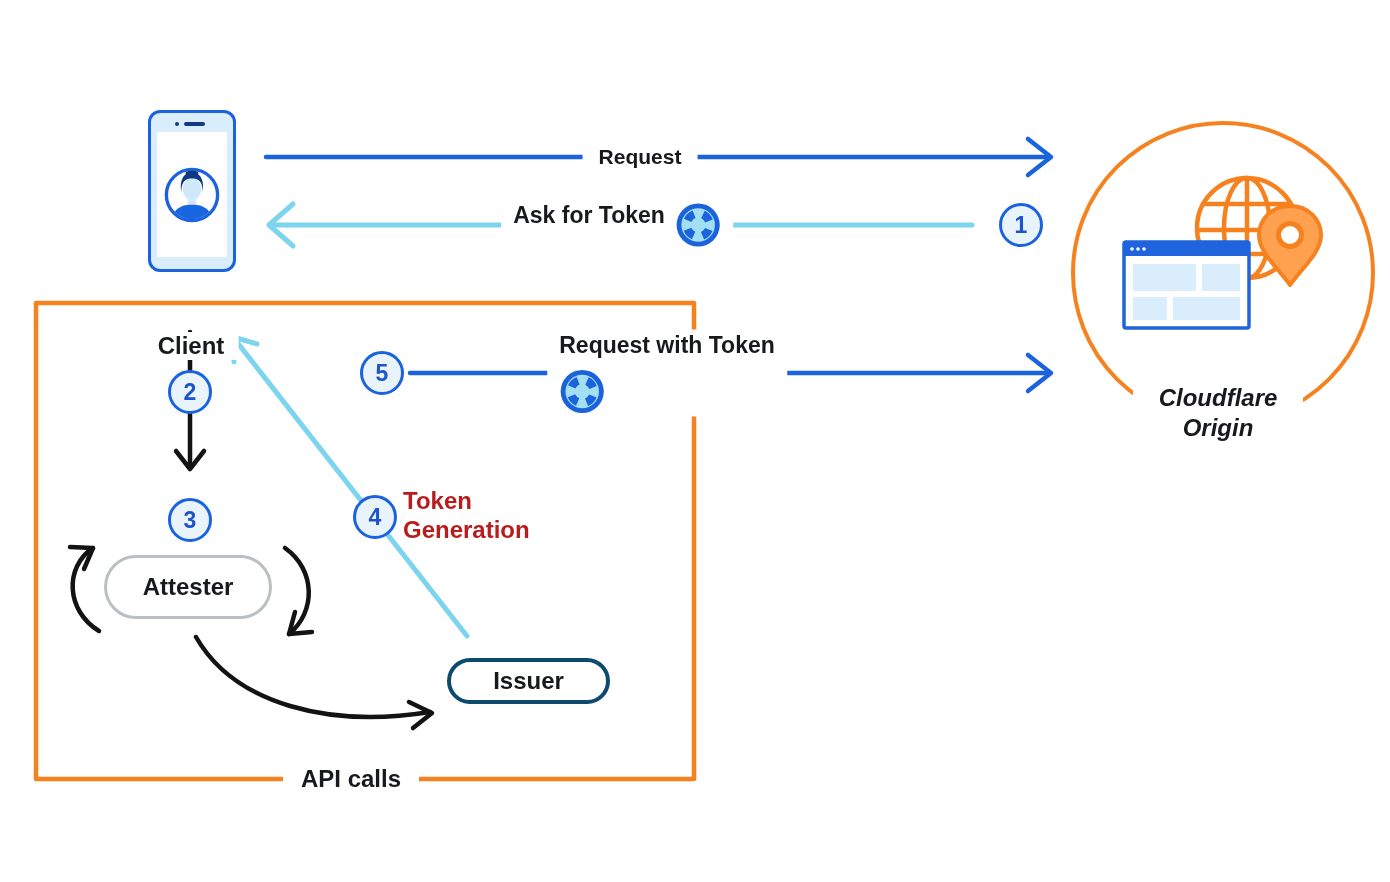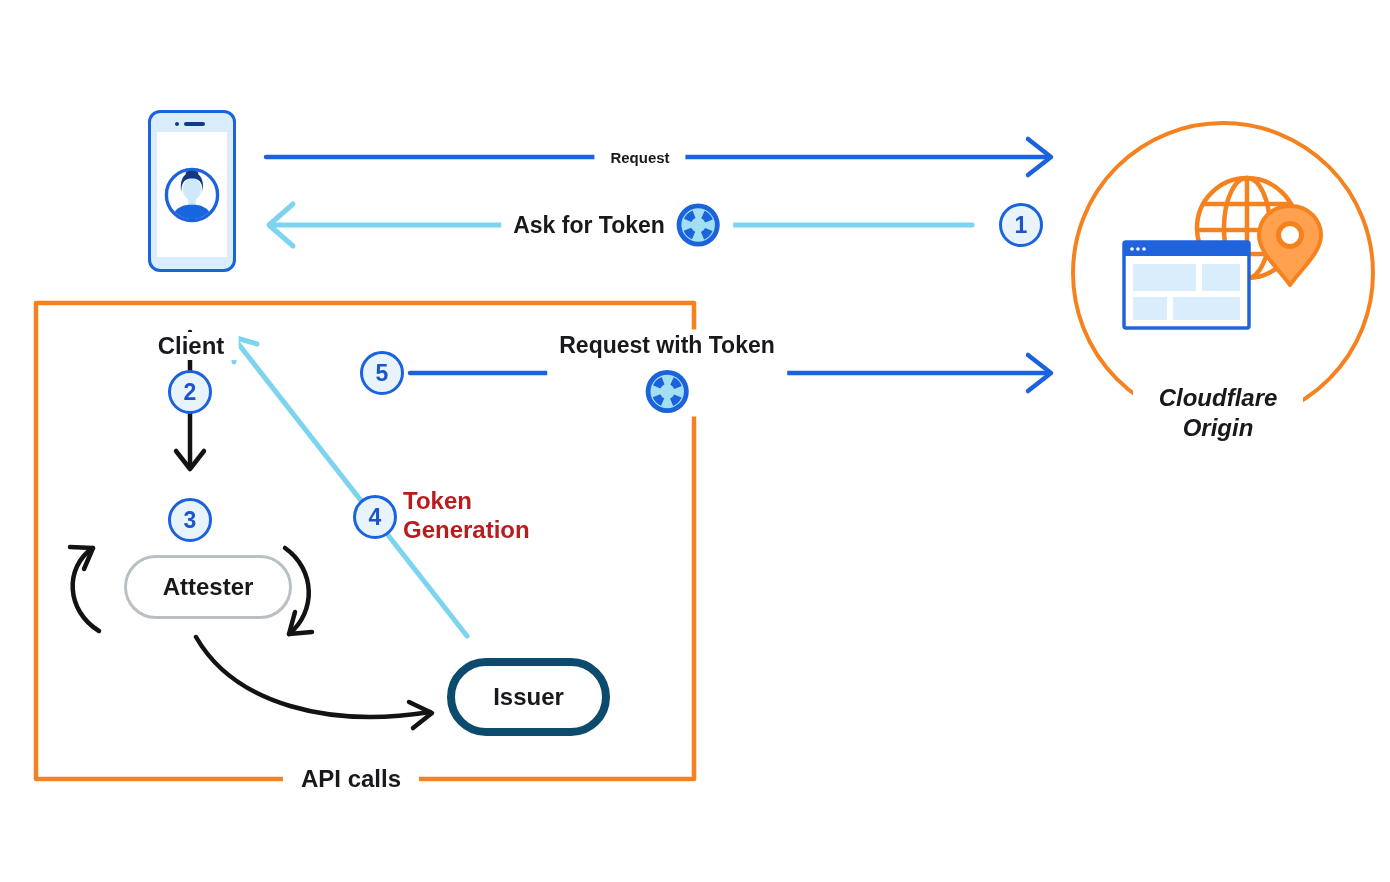--- a/index.html
+++ b/index.html
@@ -5,52 +5,52 @@
   html,body{margin:0;padding:0;background:#fff;}
   .stage{
     position:relative;width:1390px;height:882px;background:#ffffff;
     font-family:"Liberation Sans",sans-serif;overflow:hidden;
   }
   .layer{position:absolute;left:0;top:0;width:1390px;height:882px;}
   
   .lbl{
     position:absolute;transform:translate(-50%,-50%);
     font-weight:bold;color:#17191c;background:#fff;white-space:nowrap;
-    font-size:15px;z-index:3;
+    font-size:21px;z-index:3;
   }
   .node-lbl{font-size:24px;}
   .wrap-lbl{white-space:normal;text-align:center;line-height:1.25;padding:4px 10px;font-style:italic;}
   .tokgen-lbl{
     position:absolute;left:403px;top:516px;transform:translate(0,-50%);
     font-weight:bold;color:#b91c1c;font-size:24px;line-height:1.2;
     width:132px;background:transparent;white-space:normal;z-index:3;
   }
   .flow-group{
     position:absolute;transform:translate(-50%,-50%);
-    display:flex;align-items:center;gap:10px;background:#fff;
+    display:flex;align-items:flex-start;gap:10px;background:#fff;
     padding:2px 12px;z-index:3;
   }
   .flow-group .txt{font-weight:bold;color:#17191c;font-size:23px;white-space:nowrap;}
   .token-svg{display:block;width:46px;height:46px;}
   
   .step{
     position:absolute;width:44px;height:44px;box-sizing:border-box;
     border:3.5px solid #1b62dd;border-radius:50%;background:#e8f3fc;
     color:#1d55c8;font-weight:bold;font-size:23px;
     display:flex;align-items:center;justify-content:center;
     transform:translate(-50%,-50%);z-index:4;
   }
   
   .pill{
     position:absolute;box-sizing:border-box;border-radius:999px;background:#fff;
     display:flex;align-items:center;justify-content:center;
     font-weight:bold;font-size:24px;color:#17191c;z-index:3;
   }
-  .attester{left:124px;top:555px;width:168px;height:64px;border:3px solid #b9c0c3;justify-content:center;}
-  .issuer{left:447px;top:658px;width:163px;height:78px;border:8px solid #0c4a6e;}
+  .attester{left:104px;top:555px;width:168px;height:64px;border:3px solid #b9c0c3;justify-content:center;}
+  .issuer{left:447px;top:658px;width:163px;height:46px;border:4px solid #0c4a6e;}
   
   .phone{
     position:absolute;left:148px;top:110px;width:88px;height:162px;box-sizing:border-box;
     border:3px solid #1b62dd;border-radius:12px;background:#d9edfc;z-index:3;
   }
   .phone .cam-dot{position:absolute;left:24px;top:9px;width:4px;height:4px;border-radius:50%;background:#0f3c86;}
   .phone .speaker-bar{position:absolute;left:33px;top:9px;width:21px;height:4px;border-radius:2px;background:#0f3c86;}
   .phone .screen{
     position:absolute;left:6px;right:6px;top:19px;bottom:12px;background:#fff;
     display:flex;align-items:center;justify-content:center;

